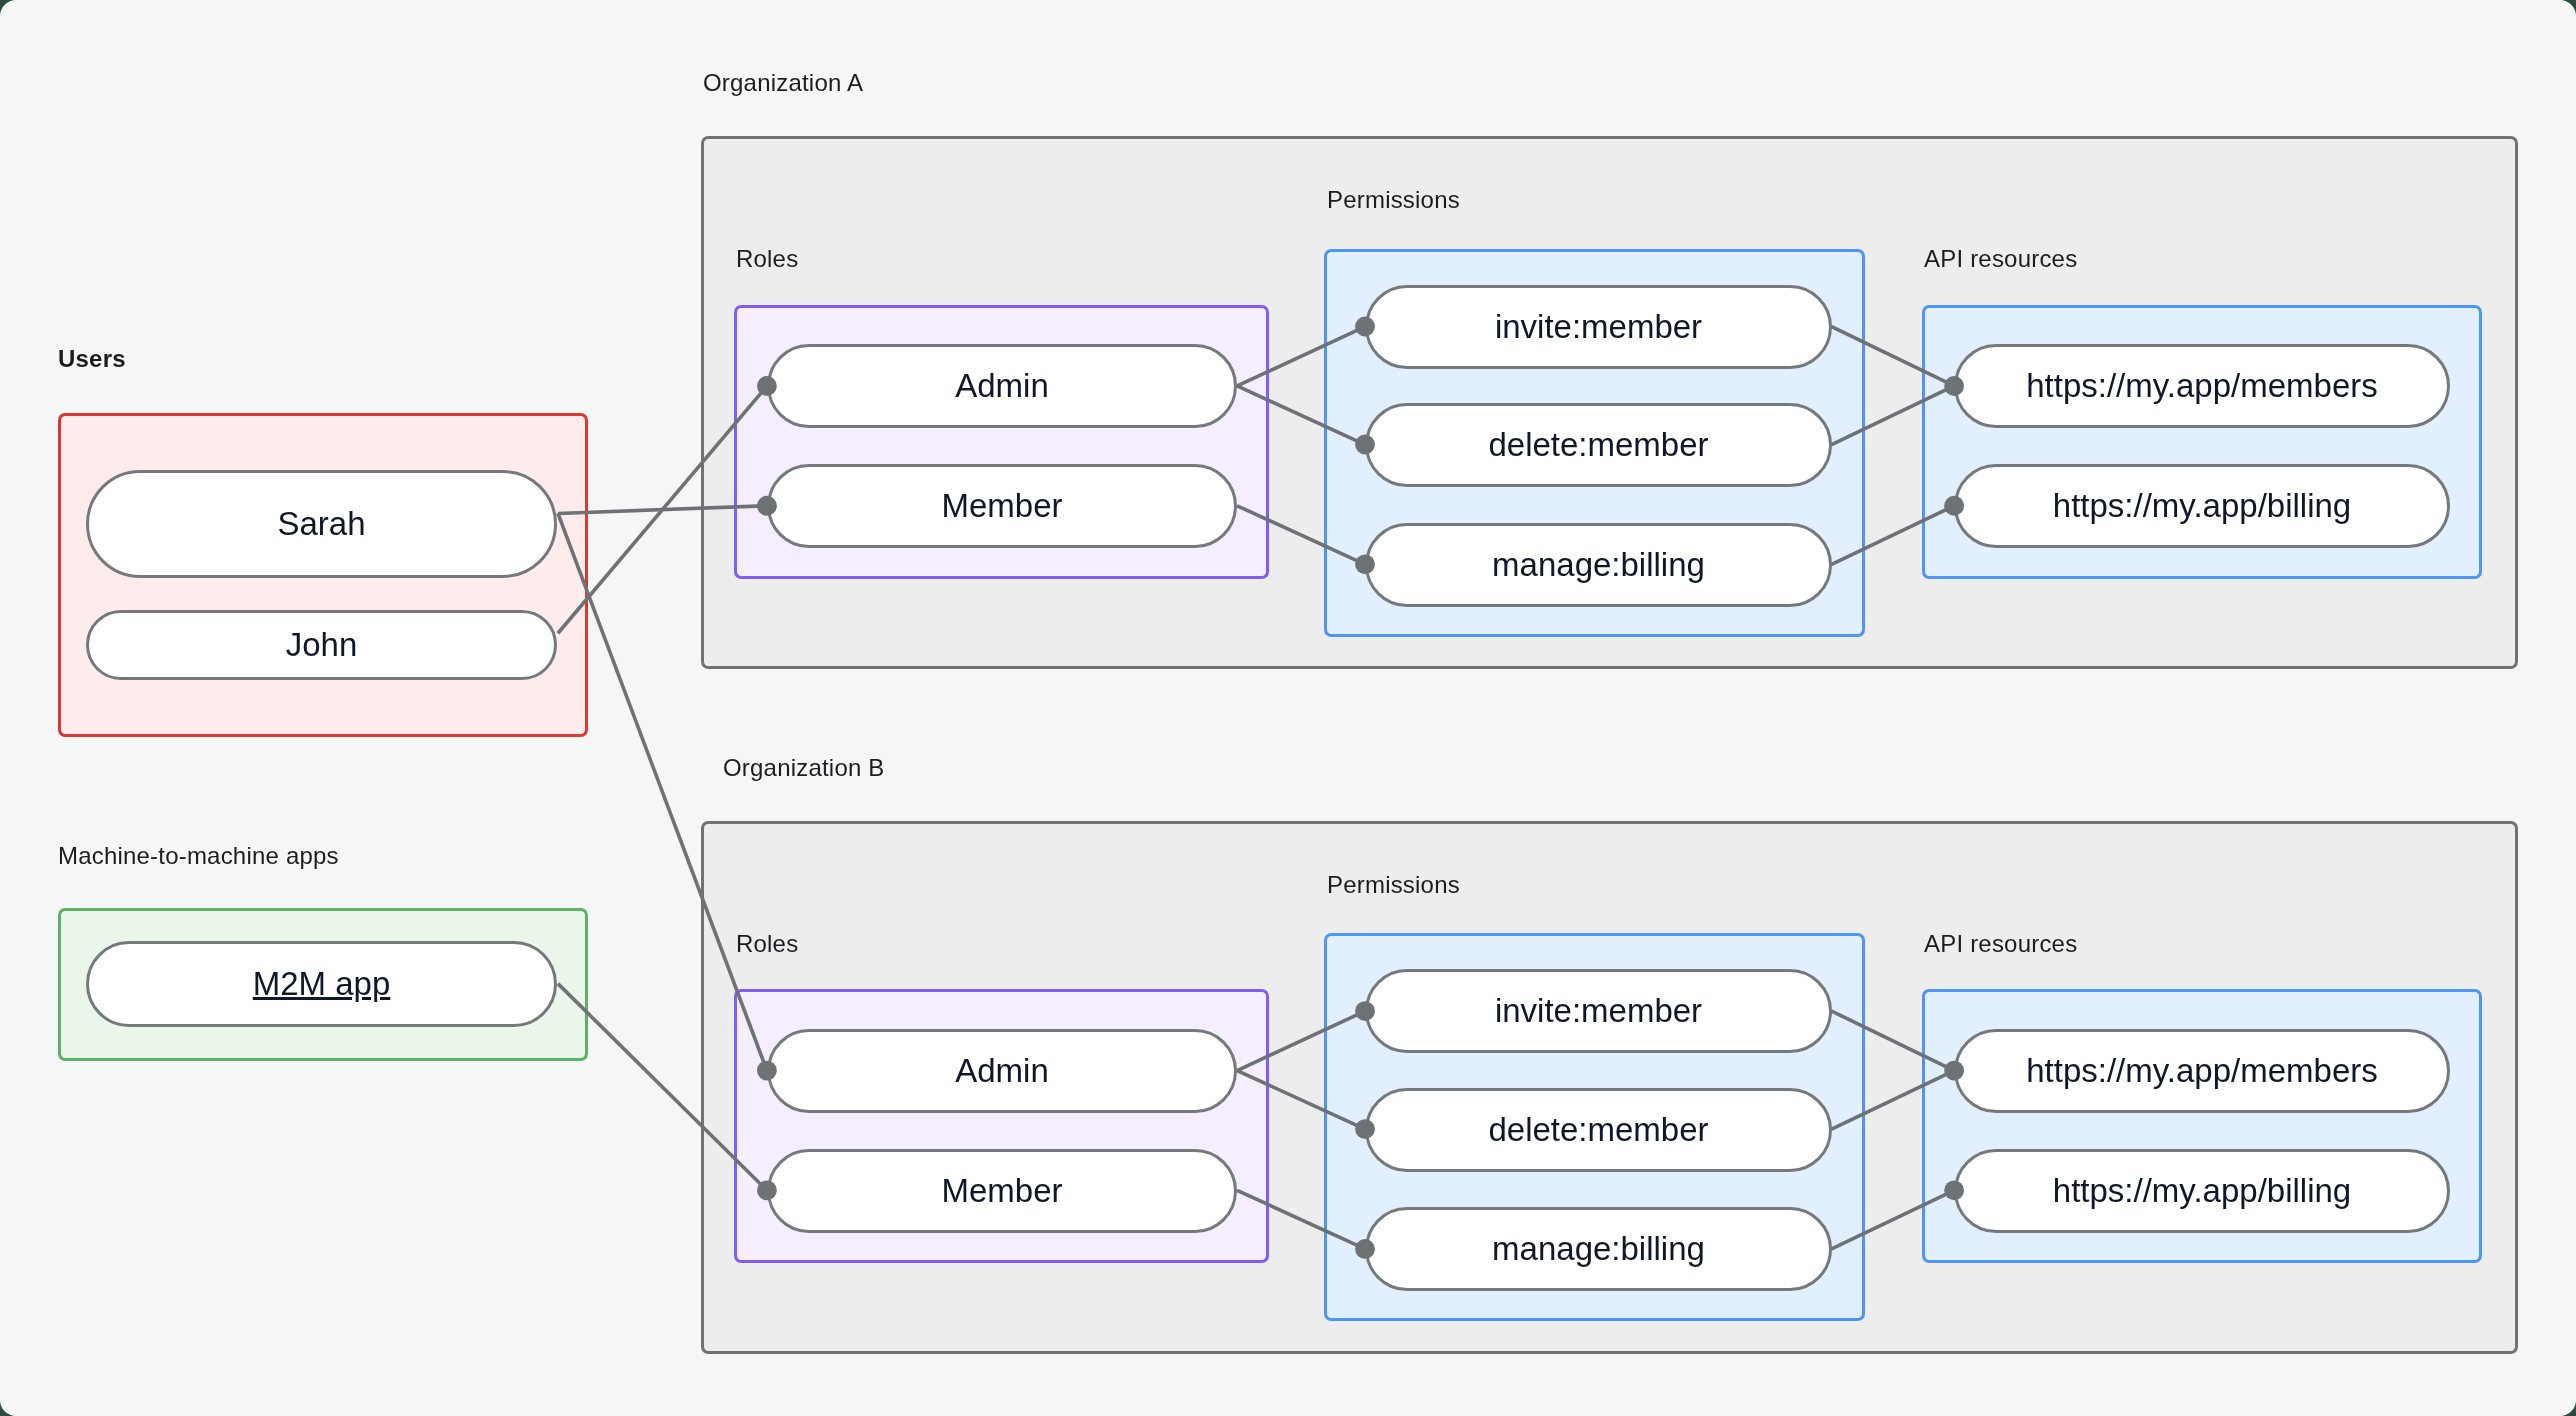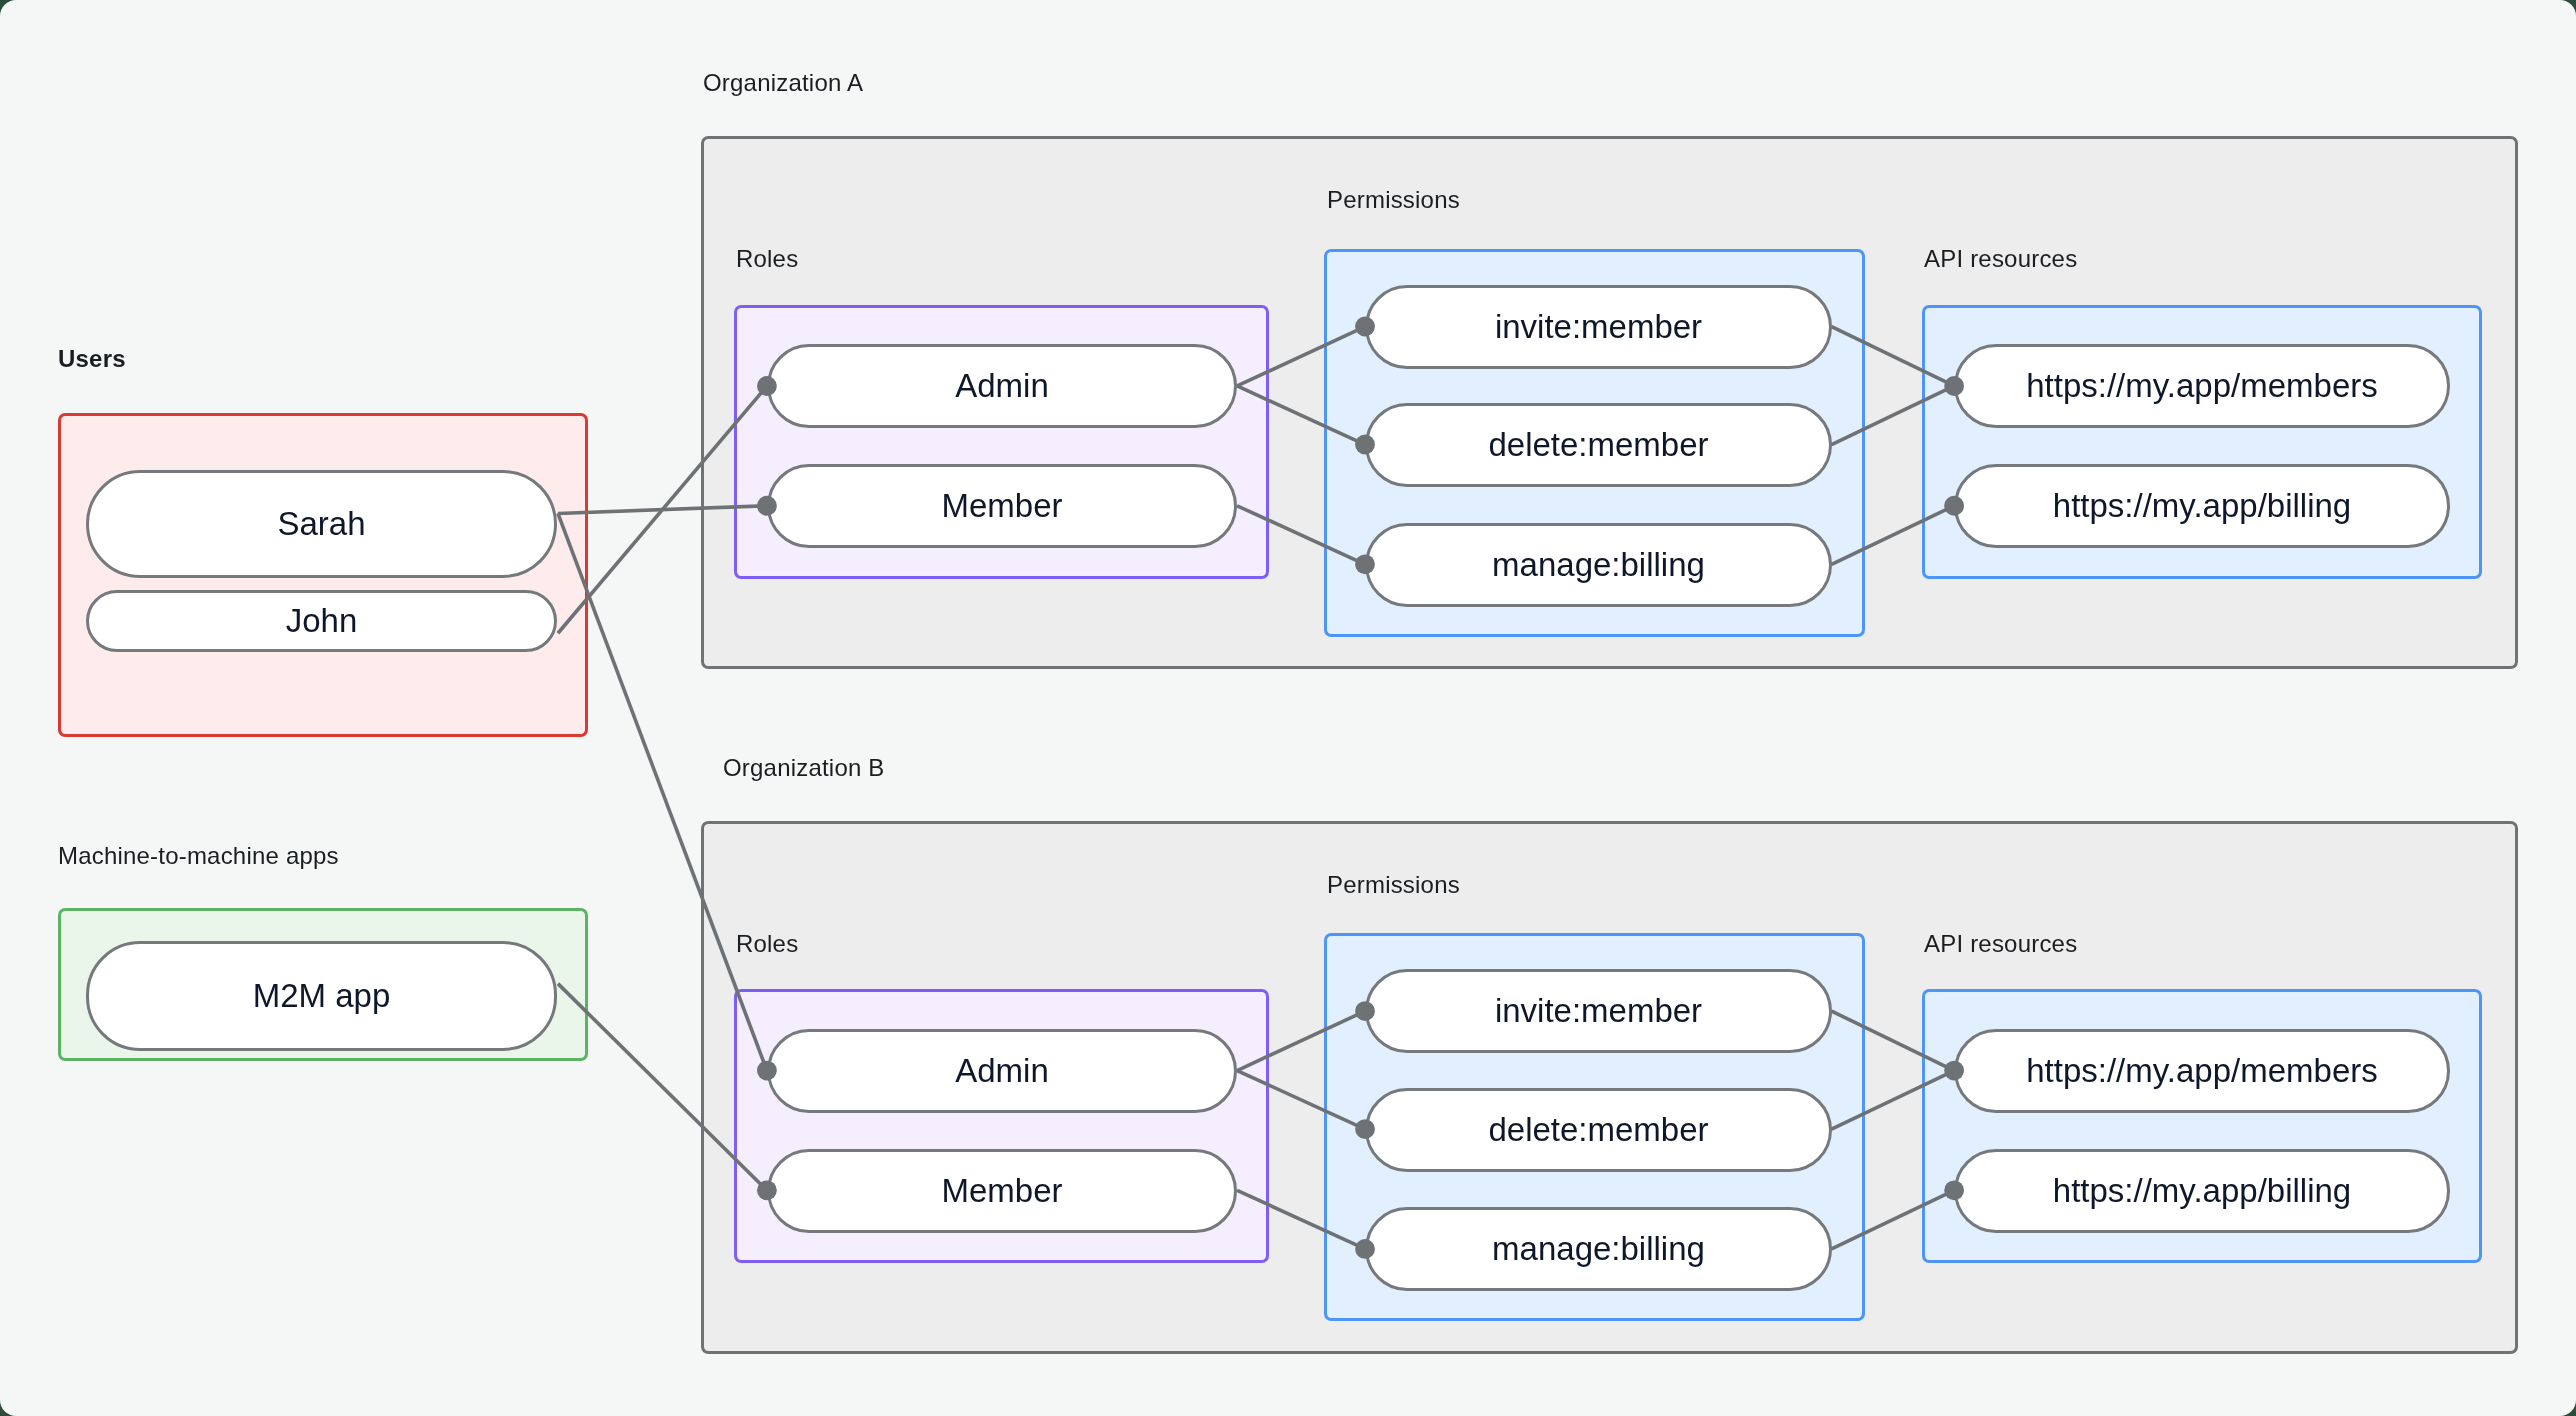--- a/index.html
+++ b/index.html
@@ -34,25 +34,25 @@
   #connector-svg{position:absolute;left:0;top:0;pointer-events:none;}
 </style>
 </head>
 <body>
 
 <div class="canvas">
 
   <div class="glabel" style="left:58px;top:341px;font-weight:bold;">Users</div>
   <div class="gbox box-users" style="left:58px;top:413px;width:530px;height:324px;"></div>
   <div class="pill" style="left:86px;top:470px;width:471px;height:108px;">Sarah</div>
-  <div class="pill" style="left:86px;top:590px;width:471px;height:62px;">John</div>
+  <div class="pill" style="left:86px;top:610px;width:471px;height:70px;">John</div>
 
   <div class="glabel" style="left:58px;top:838px;">Machine-to-machine apps</div>
   <div class="gbox box-m2m" style="left:58px;top:908px;width:530px;height:153px;"></div>
-  <div class="pill" style="left:86px;top:941px;width:471px;height:110px;">M2M app</div>
+  <div class="pill" style="left:86px;top:941px;width:471px;height:86px;text-decoration:underline;">M2M app</div>
 
   <div class="glabel" style="left:703px;top:65px;">Organization A</div>
   <div class="orgbox" style="left:701px;top:136px;width:1817px;height:533px;"></div>
 
   <div class="glabel" style="left:736px;top:241px;">Roles</div>
   <div class="gbox box-roles" style="left:734px;top:305px;width:535px;height:274px;"></div>
   <div class="pill" style="left:767px;top:344px;width:470px;height:84px;">Admin</div>
   <div class="pill" style="left:767px;top:464px;width:470px;height:84px;">Member</div>
 
   <div class="glabel" style="left:1327px;top:182px;">Permissions</div>

